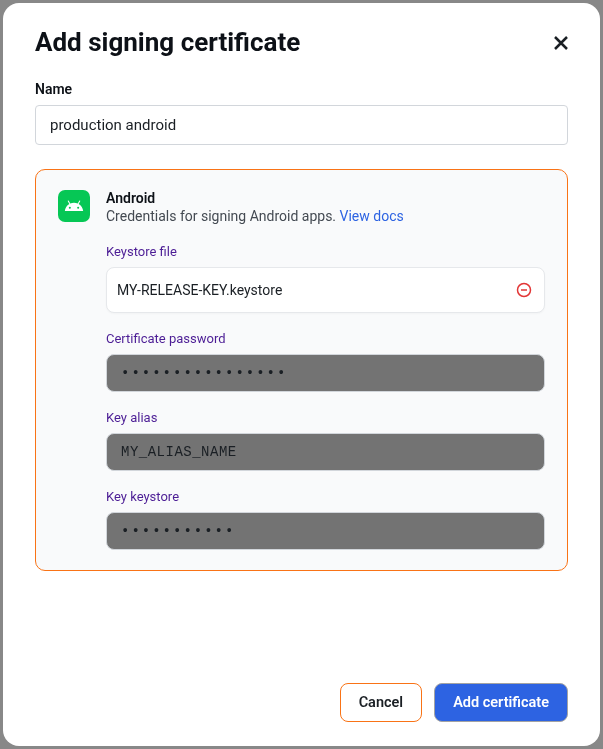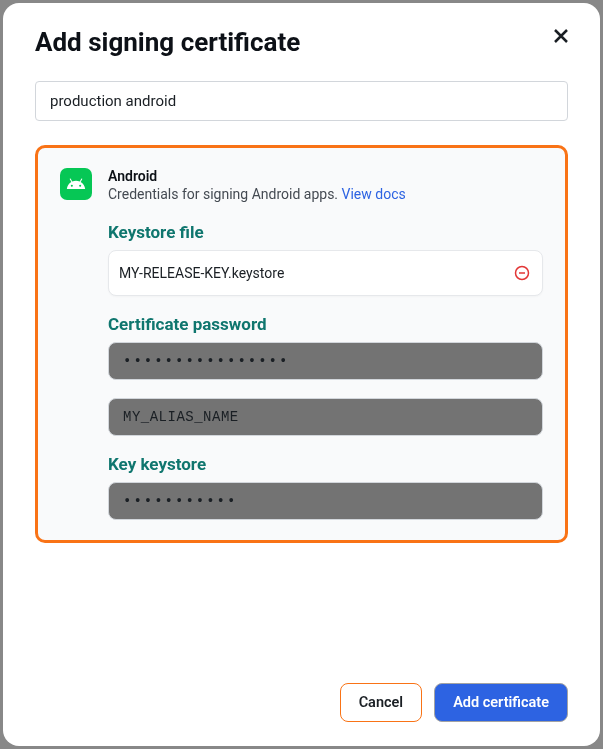--- a/index.html
+++ b/index.html
@@ -22,21 +22,21 @@
       width: 597px;
       height: 743px;
       padding: 24px 32px;
       position: relative;
       display: flex;
       flex-direction: column;
     }
     .modal-header {
       display: flex;
       justify-content: space-between;
-      align-items: flex-start;
+      align-items: flex-end;
       margin-bottom: 24px;
     }
     .modal-title {
       font-size: 26px;
       font-weight: 700;
       color: #0d1117;
     }
     .close-btn {
       background: none;
       border: none;
@@ -66,21 +66,21 @@
       width: 100%;
       padding: 10px 14px;
       border: 1px solid #d2d6db;
       border-radius: 4px;
       font-size: 15px;
       color: #1a1f24;
       background: #fff;
       font-family: inherit;
     }
     .android-section {
-      border: 3px solid #f97316;
+      border: 1px solid #f97316;
       border-radius: 10px;
       background: #f9fafb;
       padding: 20px 22px;
       display: flex;
       gap: 16px;
     }
     .android-icon {
       width: 32px;
       height: 32px;
       background: #06c755;
@@ -115,23 +115,23 @@
       cursor: pointer;
       text-align: center;
     }
     .sub-field {
       margin-bottom: 18px;
     }
     .sub-field:last-child {
       margin-bottom: 0;
     }
     .sub-label {
-      font-size: 17px;
-      font-weight: 700;
-      color: #0f766e;
+      font-size: 13px;
+      font-weight: 400;
+      color: #4c1d95;
       margin-bottom: 8px;
       display: block;
     }
     .file-display {
       background: #fff;
       border: 1px solid #e6e8eb;
       border-radius: 8px;
       padding: 12px 10px;
       display: flex;
       justify-content: space-between;
@@ -199,20 +199,21 @@
   <div class="modal-header">
     <h1 class="modal-title">Add signing certificate</h1>
     <button class="close-btn">
       <svg viewBox="0 0 14 14" fill="none">
         <path d="M1 1 L13 13 M13 1 L1 13" stroke="currentColor"></path>
       </svg>
     </button>
   </div>
 
   <div class="field-group">
+    <label class="field-label">Name</label>
     <input type="text" class="text-input" value="production android" style="">
   </div>
 
   <div class="android-section">
     <div class="android-icon">
       <svg viewBox="0 0 24 24">
         <path d="M17.6 9.48l1.84-3.18c.16-.31.04-.66-.26-.82a.627.627 0 00-.83.22l-1.88 3.24a11.463 11.463 0 00-8.94 0L5.65 5.7a.627.627 0 00-.83-.22c-.3.16-.42.51-.26.82L6.4 9.48C3.3 11.25 1.28 14.44 1 18h22c-.28-3.56-2.3-6.75-5.4-8.52zM7 15.25a1.25 1.25 0 110-2.5 1.25 1.25 0 010 2.5zm10 0a1.25 1.25 0 110-2.5 1.25 1.25 0 010 2.5z"></path>
       </svg>
     </div>
     <div class="android-content">
@@ -233,20 +234,21 @@
           </button>
         </div>
       </div>
 
       <div class="sub-field">
         <label class="sub-label">Certificate password</label>
         <input type="password" class="sub-input" value="mysecretpassword" style="">
       </div>
 
       <div class="sub-field">
+        <label class="sub-label">Key alias</label>
         <input type="text" class="sub-input" value="MY_ALIAS_NAME" style="">
       </div>
 
       <div class="sub-field">
         <label class="sub-label">Key keystore</label>
         <input type="password" class="sub-input" value="anotherpass" style="">
       </div>
     </div>
   </div>
 

